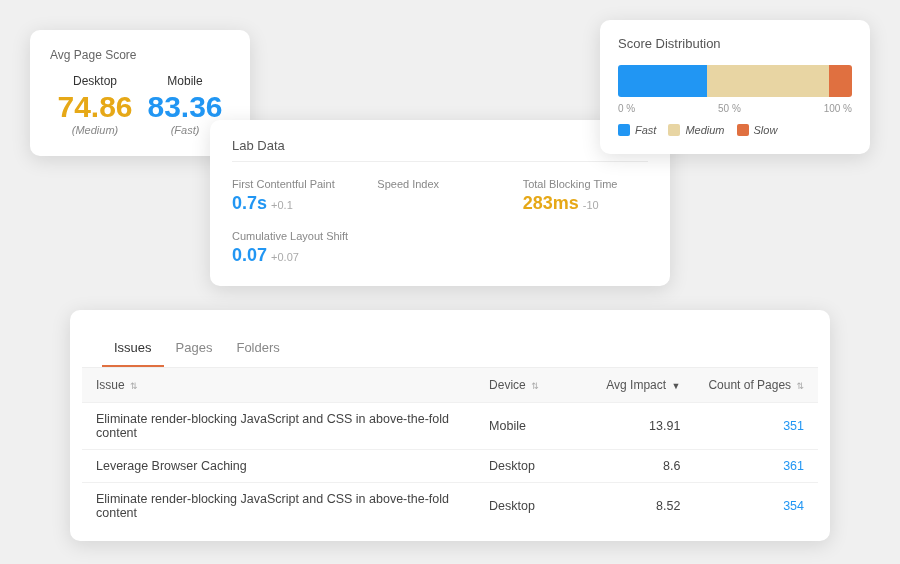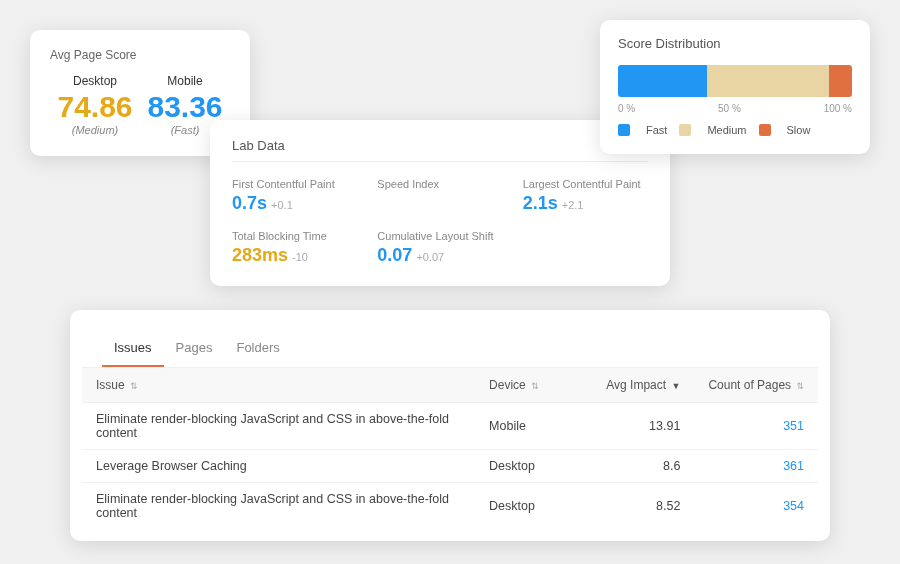--- a/index.html
+++ b/index.html
@@ -134,21 +134,22 @@
     }
     .legend {
       display: flex;
       gap: 12px;
       font-size: 11px;
       color: #555;
     }
     .legend-item {
       display: flex;
       align-items: flex-end;
-      gap: 16px;
+      gap: 5px;
+      font-style: italic;
     }
     .legend-dot {
       width: 12px;
       height: 12px;
       border-radius: 2px;
       flex-shrink: 0;
     }
 
     
     .issues-card {
@@ -240,26 +241,20 @@
       <div class="lab-metric-label">First Contentful Paint</div>
       <div class="lab-metric-value">
         <span>0.7s</span><span class="lab-metric-delta">+0.1</span>
       </div>
     </div>
 
     <div>
       <div class="lab-metric-label">Speed Index</div>
     </div>
 
-    <div>
-      <div class="lab-metric-label">Largest Contentful Paint</div>
-      <div class="lab-metric-value">
-        <span>2.1s</span><span class="lab-metric-delta">+2.1</span>
-      </div>
-    </div>
 
     <div>
       <div class="lab-metric-label">Total Blocking Time</div>
       <div class="lab-metric-value orange">
         <span>283ms</span><span class="lab-metric-delta">-10</span>
       </div>
     </div>
 
     <div>
       <div class="lab-metric-label">Cumulative Layout Shift</div>

